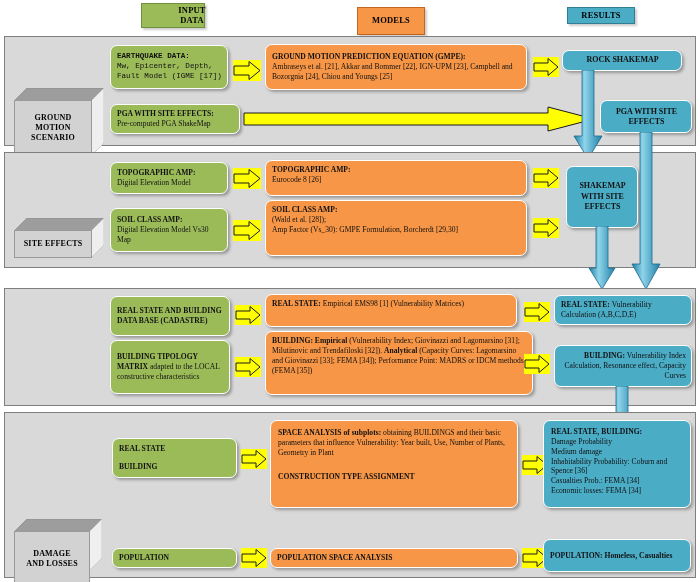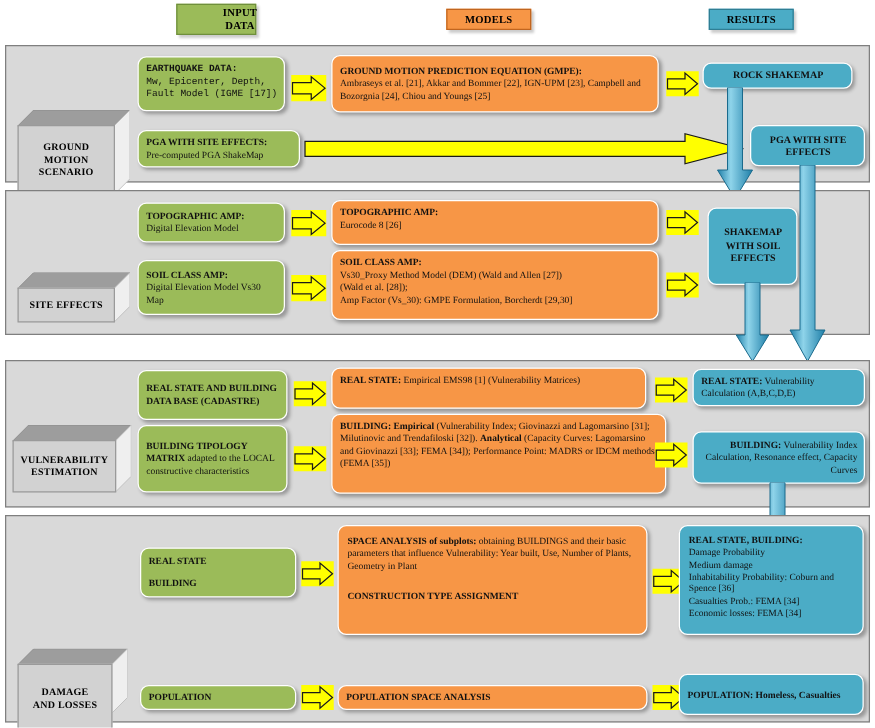--- a/index.html
+++ b/index.html
@@ -82,21 +82,21 @@
 </head>
 <body>
 
 <div class="stage">
 
   <div class="abs chip green" style="left:141px;top:3px;width:64px;height:25px;padding-left:40px;">
     <span>INPUT</span>
     <span>DATA</span>
   </div>
 
-  <div class="abs chip orange" style="left:357px;top:7px;width:68px;height:17px;">
+  <div class="abs chip orange" style="left:357px;top:7px;width:68px;height:28px;">
     <span>MODELS</span>
   </div>
 
   <div class="abs chip blue" style="left:567px;top:7px;width:68px;height:17px;">
     <span>RESULTS</span>
   </div>
 
   <div class="abs band" style="left:4px;top:36px;width:692px;height:110px;"></div>
 
   <div class="abs cube" style="left:14px;top:48px;width:90px;height:68px;">
@@ -195,37 +195,36 @@
     <div>Eurocode 8 [26]</div>
   </div>
 
   <div class="abs yarrow" style="left:533px;top:168px;width:26px;height:20px;">
     <svg viewBox="0 0 26 20" preserveAspectRatio="none">
       <polygon points="1,6 15,6 15,1.5 25,10 15,18.5 15,14 1,14" fill="#ffff00" stroke="#1a1a1a" stroke-width="1"></polygon>
     </svg>
   </div>
 
   <div class="abs rbox blue mid" style="left:566px;top:166px;width:72px;height:62px;text-align:center;align-items:center;">
-    <div class="ttl" style="font-size:8px;line-height:1.35;">SHAKEMAP WITH SOIL EFFECTS</div>
+    <div class="ttl" style="font-size:8px;line-height:1.35;">SHAKEMAP WITH SITE EFFECTS</div>
   </div>
 
   <div class="abs rbox green mid" style="left:110px;top:208px;width:118px;height:44px;">
     <div class="ttl">SOIL CLASS AMP:</div>
     <div>Digital Elevation Model Vs30 Map</div>
   </div>
 
   <div class="abs yarrow" style="left:233px;top:220px;width:28px;height:21px;">
     <svg viewBox="0 0 28 21" preserveAspectRatio="none">
       <polygon points="1,6 16,6 16,1.5 27,10.5 16,19.5 16,15 1,15" fill="#ffff00" stroke="#1a1a1a" stroke-width="1"></polygon>
     </svg>
   </div>
 
   <div class="abs rbox orange" style="left:265px;top:200px;width:262px;height:56px;">
     <div class="ttl">SOIL CLASS AMP:</div>
-    <div>Vs30_Proxy Method Model (DEM) (Wald and Allen [27])</div>
     <div>(Wald et al. [28]);</div>
     <div>Amp Factor (Vs_30): GMPE Formulation,   Borcherdt [29,30]</div>
   </div>
 
   <div class="abs yarrow" style="left:533px;top:218px;width:26px;height:20px;">
     <svg viewBox="0 0 26 20" preserveAspectRatio="none">
       <polygon points="1,6 15,6 15,1.5 25,10 15,18.5 15,14 1,14" fill="#ffff00" stroke="#1a1a1a" stroke-width="1"></polygon>
     </svg>
   </div>
 
@@ -250,32 +249,20 @@
           <stop offset="38%" stop-color="#8fd4ea"></stop>
           <stop offset="100%" stop-color="#1f7fa8"></stop>
         </linearGradient>
       </defs>
       <polygon points="9,0 21,0 21,132 29,132 15,157 1,132 9,132" fill="url(#bg3)" stroke="#1a6a8c" stroke-width="0.8"></polygon>
     </svg>
   </div>
 
   <div class="abs band" style="left:4px;top:288px;width:692px;height:118px;"></div>
 
-  <div class="abs cube" style="left:10px;top:300px;width:95px;height:54px;">
-    <svg class="abs" style="left:0;top:0;width:95px;height:54px;" viewBox="0 0 95 54" preserveAspectRatio="none">
-      <polygon points="0,13 13,0 95,0 82,13" fill="#9d9d9d" stroke="#8a8a8a" stroke-width="0.7"></polygon>
-      <polygon points="82,13 95,0 95,41 82,54" fill="#efefef" stroke="#bdbdbd" stroke-width="0.7"></polygon>
-    </svg>
-    <div class="front">
-      <div>
-        <div>VULNERABILITY</div>
-        <div>ESTIMATION</div>
-      </div>
-    </div>
-  </div>
 
   <div class="abs rbox green mid" style="left:110px;top:296px;width:120px;height:40px;">
     <div class="ttl">REAL STATE AND BUILDING DATA BASE (CADASTRE)</div>
   </div>
 
   <div class="abs yarrow" style="left:235px;top:305px;width:26px;height:20px;">
     <svg viewBox="0 0 26 20" preserveAspectRatio="none">
       <polygon points="1,6 15,6 15,1.5 25,10 15,18.5 15,14 1,14" fill="#ffff00" stroke="#1a1a1a" stroke-width="1"></polygon>
     </svg>
   </div>

